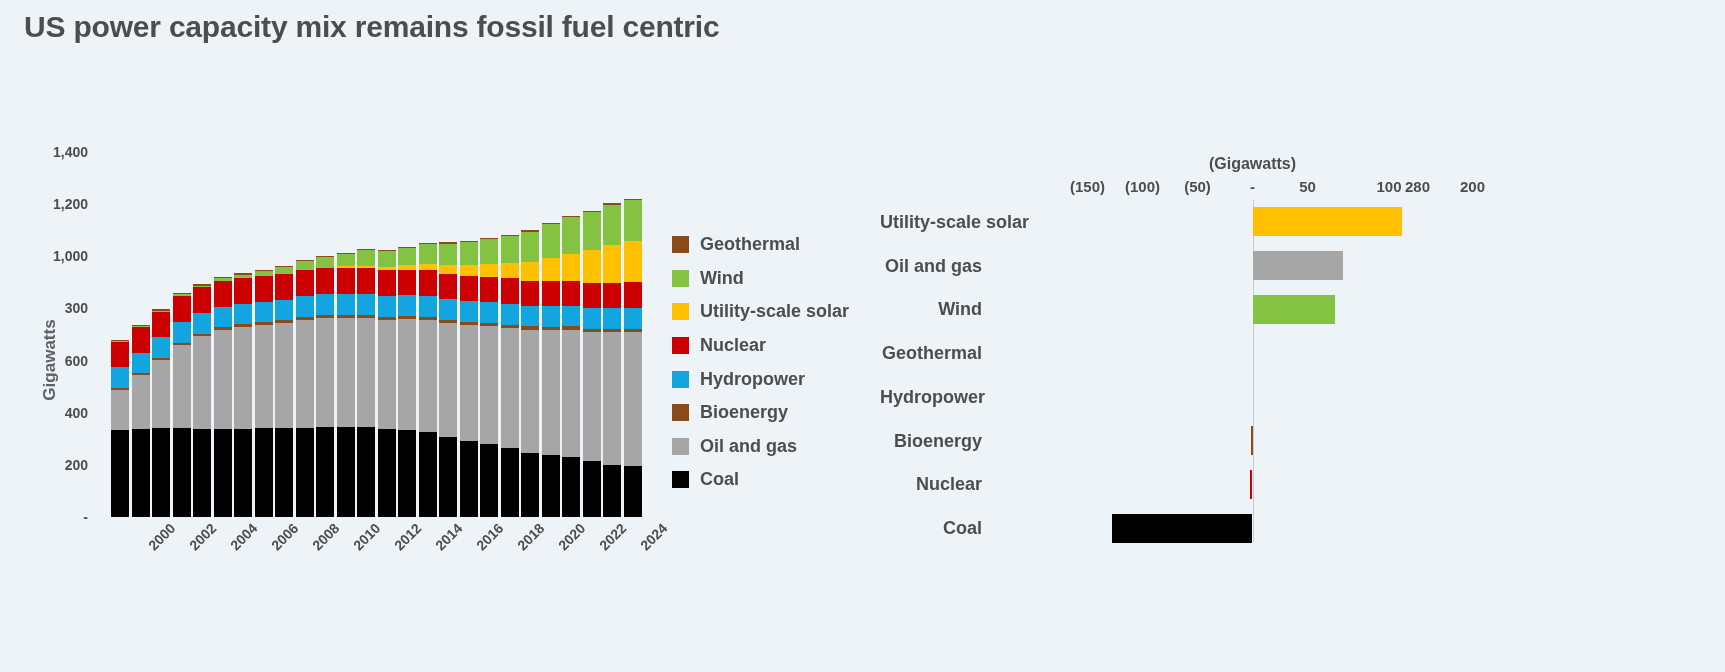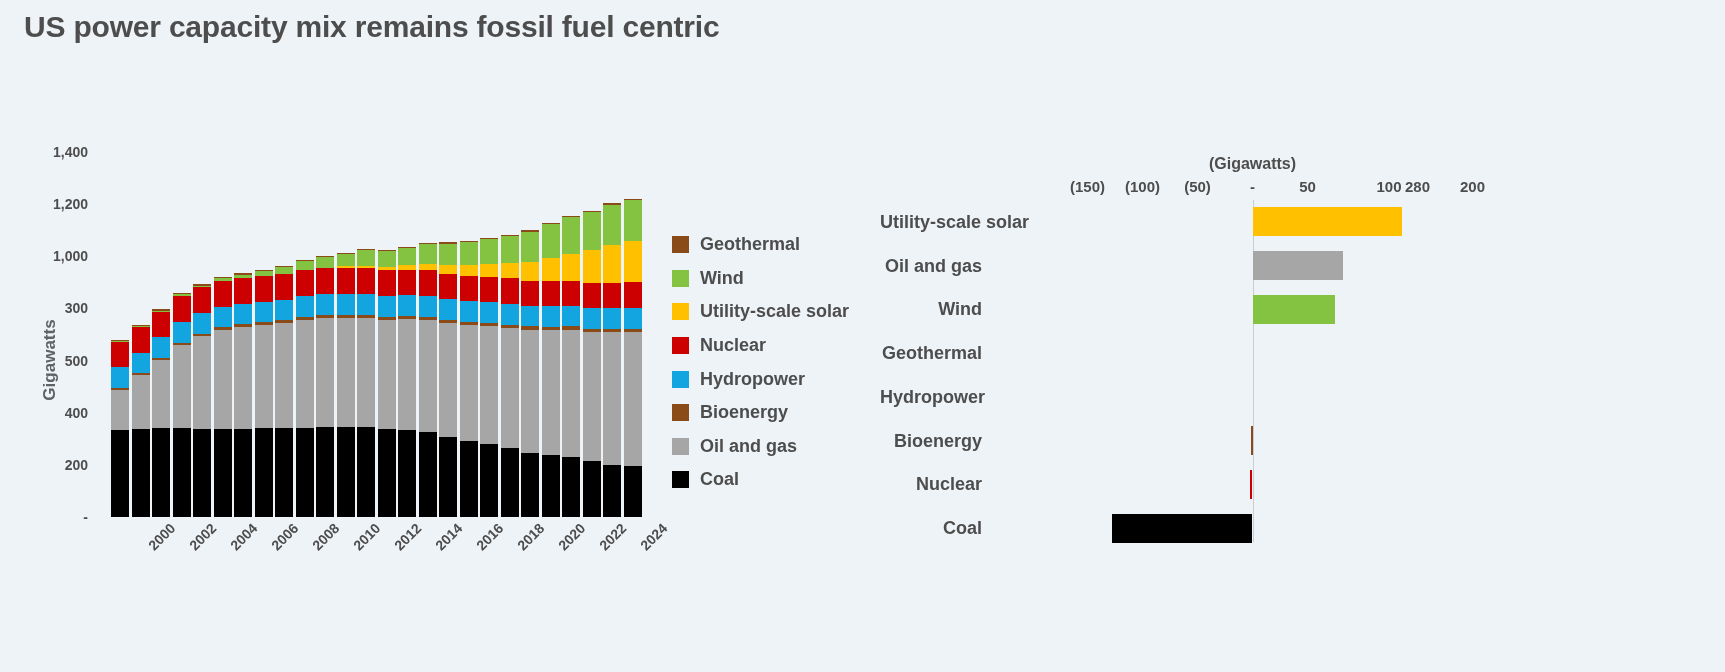--- a/index.html
+++ b/index.html
@@ -95,21 +95,21 @@
 <div id="root">
 
   <div class="hdr-title">US power capacity mix remains fossil fuel centric</div>
 
   <div id="left">
     <div id="ytitle">Gigawatts</div>
     <div id="yticks">
         <div class="ytick" style="top: 417px;">-</div>
         <div class="ytick" style="top: 364.857px;">200</div>
         <div class="ytick" style="top: 312.714px;">400</div>
-        <div class="ytick" style="top: 260.571px;">500</div>
+        <div class="ytick" style="top: 260.571px;">600</div>
         <div class="ytick" style="top: 208.429px;">300</div>
         <div class="ytick" style="top: 156.286px;">1,000</div>
         <div class="ytick" style="top: 104.143px;">1,200</div>
         <div class="ytick" style="top: 52px;">1,400</div>
       </div>
     <div id="plot">
         <div class="bar-col" style="left: 1.435px; width: 17.63px; height: 365px;">
           <div class="seg" style="background: rgb(0, 0, 0); height: 87.0786px; bottom: 0px;"></div>
           <div class="seg" style="background: rgb(166, 166, 166); height: 39.8893px; bottom: 87.0786px;"></div>
           <div class="seg" style="background: rgb(138, 75, 24); height: 2.34643px; bottom: 126.968px;"></div>

